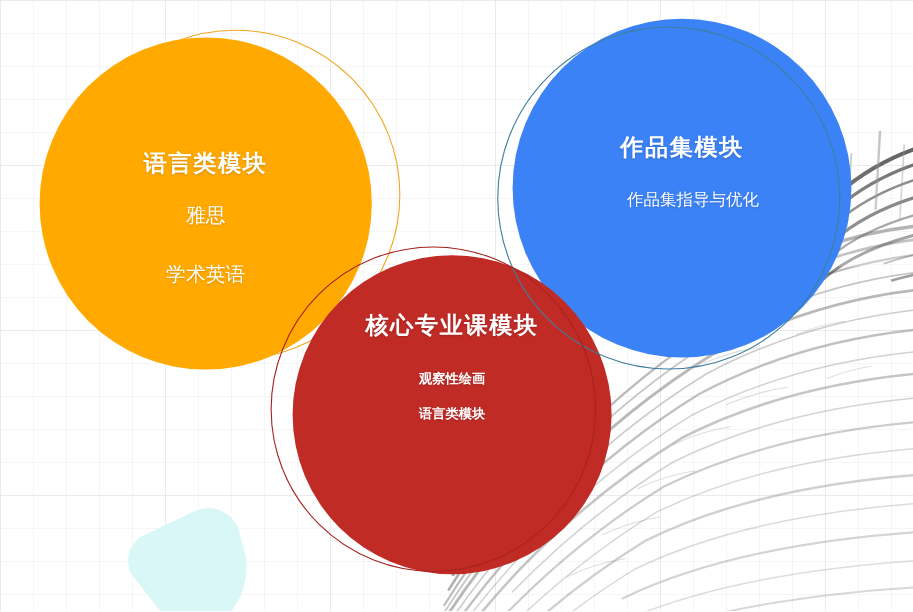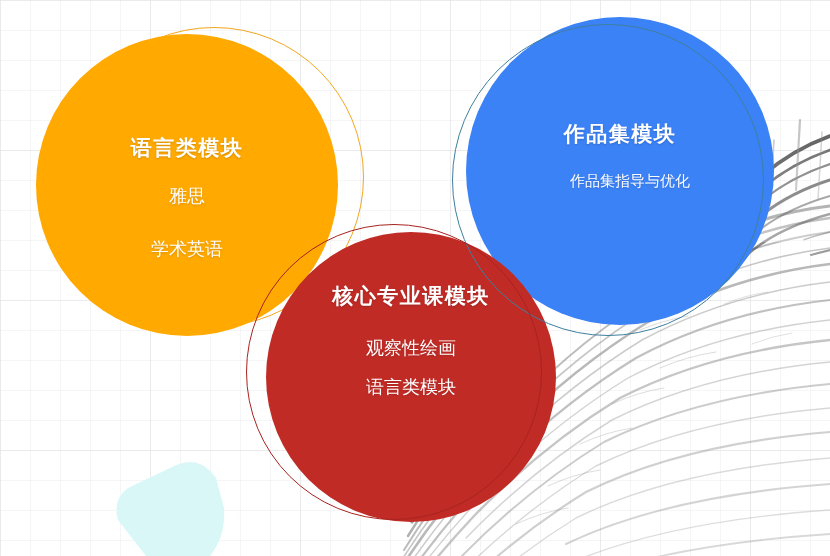--- a/index.html
+++ b/index.html
@@ -78,21 +78,21 @@
     z-index:6;
   }
 
   
   #bubble-core{
     left:266px;top:232px;width:290px;height:290px;
     background:#C12B26;
     z-index:5;
   }
   #bubble-core .title{font-size:21px;margin-top:50px;}
-  #bubble-core .item{font-size:18px;margin-top:26px;}
+  #bubble-core .item{font-size:12px;margin-top:26px;font-weight:bold;}
   #bubble-core .item + .item{margin-top:15px;}
 
   #ring-core{
     left:246px;top:224px;width:296px;height:296px;
     border-width:1.4px;border-color:#A7231F;
     z-index:6;
   }
 
   
   #leaf-shape{z-index:1;}

